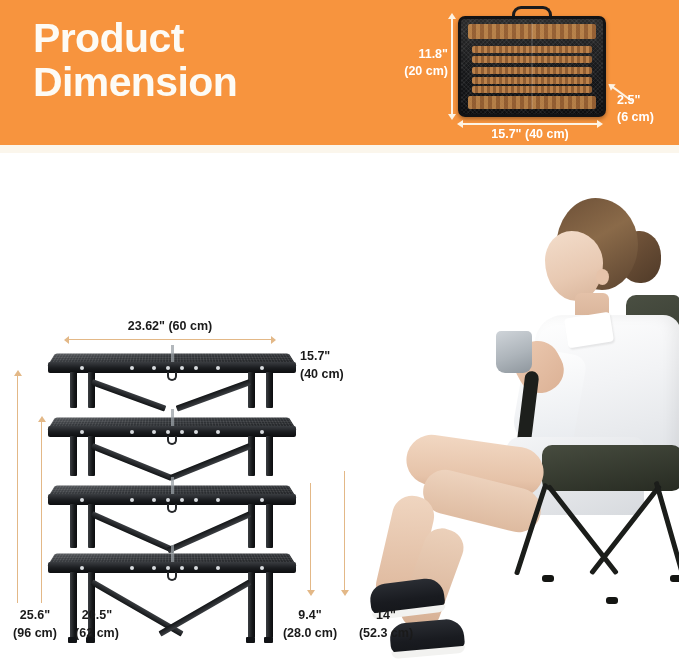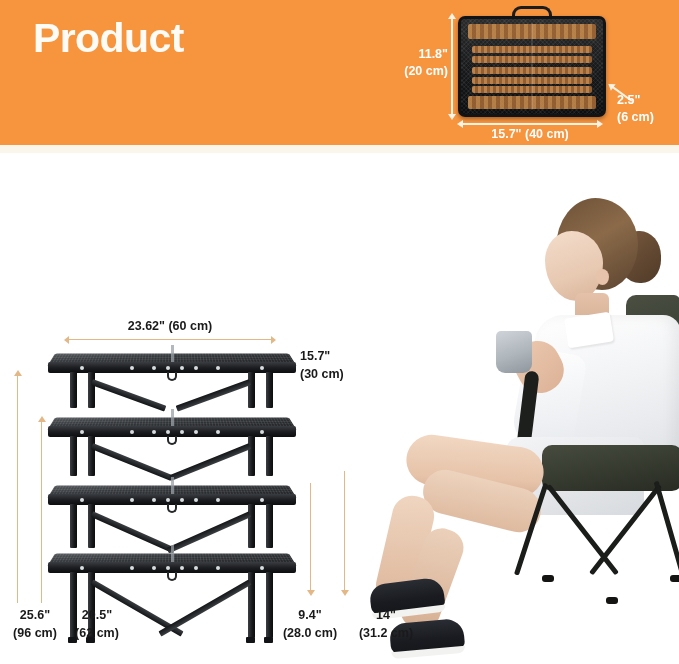--- a/index.html
+++ b/index.html
@@ -307,20 +307,21 @@
 </head>
 <body>
 
 <div class="page">
 
   <div class="header-band"></div>
   <div class="header-underline"></div>
 
   <div class="title-block">
     <div class="title-line">Product</div>
+    <div class="title-line">Dimension</div>
   </div>
 
   <div class="bag-area">
 
     <div class="bag-handle"></div>
 
     <div class="bag-body">
       <div class="bag-top-panel"></div>
       <div class="bag-slat" style="top:28%"></div>
       <div class="bag-slat" style="top:39%"></div>
@@ -476,21 +477,21 @@
         <div class="foot" style="left:198px; top:92px;"></div>
         <div class="foot" style="left:216px; top:92px;"></div>
       </div>
     </div>
 
     <div class="dim-line-h" style="left:68px; top:186px; width:204px;"></div>
     <div class="dim-label center" style="left:68px; top:164px; width:204px;">23.62" (60 cm)</div>
 
     <div class="dim-label" style="left:300px; top:194px;">
       <div>15.7"</div>
-      <div>(30 cm)</div>
+      <div>(40 cm)</div>
     </div>
 
     <div class="dim-line-v up" style="left:17px; top:222px; height:228px;"></div>
     <div class="dim-line-v up" style="left:41px; top:268px; height:182px;"></div>
 
     <div class="dim-label center" style="left:0px; top:453px; width:70px;">
       <div>25.6"</div>
       <div>(96 cm)</div>
     </div>
     <div class="dim-label center" style="left:62px; top:453px; width:70px;">
@@ -500,17 +501,17 @@
 
     <div class="dim-line-v down" style="left:310px; top:330px; height:108px;"></div>
     <div class="dim-line-v down" style="left:344px; top:318px; height:120px;"></div>
 
     <div class="dim-label center" style="left:262px; top:453px; width:96px;">
       <div>9.4"</div>
       <div>(28.0 cm)</div>
     </div>
     <div class="dim-label center" style="left:338px; top:453px; width:96px;">
       <div>14"</div>
-      <div>(31.2 cm)</div>
+      <div>(52.3 cm)</div>
     </div>
 
   </div>
 </div>
 
 </body></html>

